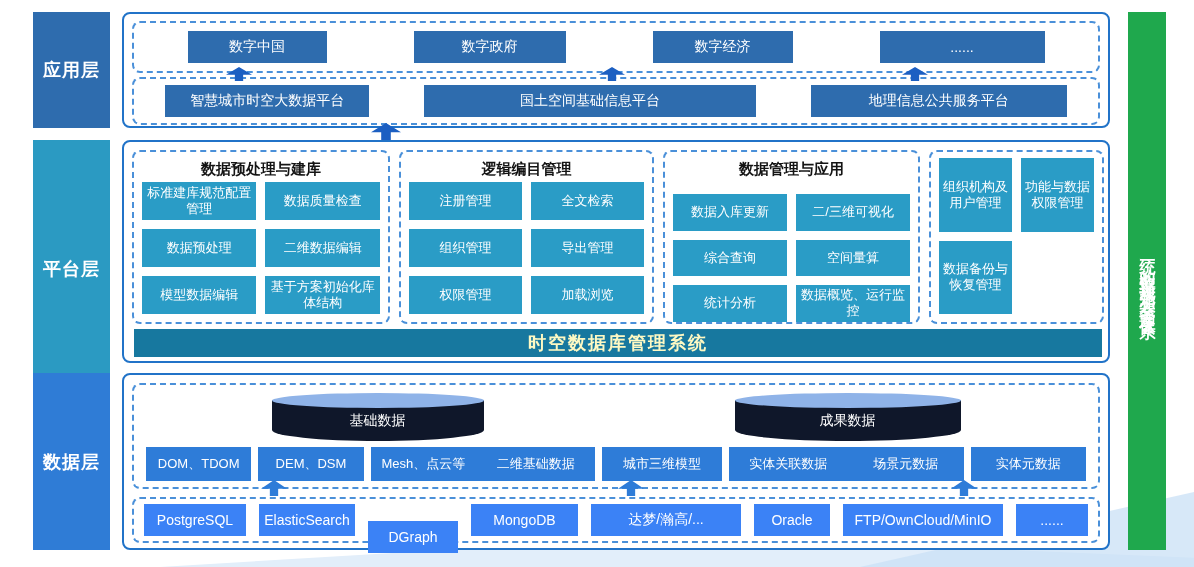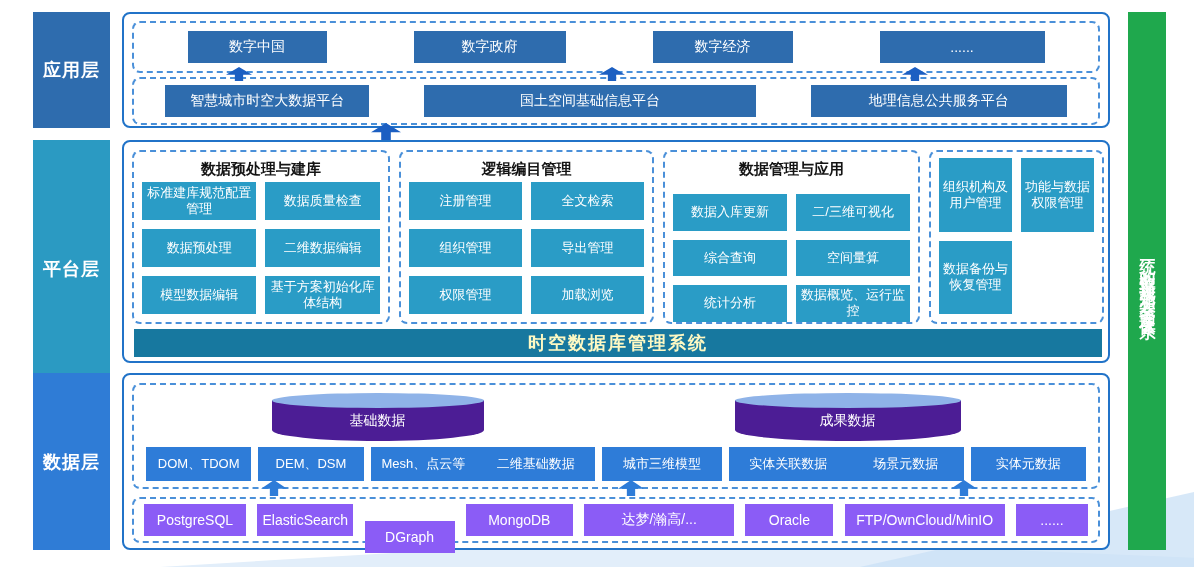--- a/index.html
+++ b/index.html
@@ -66,35 +66,35 @@
 
   
   .data-box1 { position:absolute; left:8px; top:8px; width:968px; height:106px;
     padding:8px 12px 6px 12px; display:flex; flex-direction:column; justify-content:space-between; }
   .cyl-row { display:flex; justify-content:space-around; align-items:flex-start; height:48px; }
   .cyl { position:relative; height:48px; }
   .cw1 { width:212px; } .cw2 { width:226px; } .cw3 { width:178px; }
   .cyl-top { position:absolute; left:0; right:0; top:0; height:15px;
     border-radius:50%; background:#8fb3e8; z-index:2; }
   .cyl-body { position:absolute; left:0; right:0; top:7px; bottom:0;
-    background:#4c1d95; border-radius:0 0 50% 50% / 0 0 11px 11px; z-index:1;
+    background:#0f172a; border-radius:0 0 50% 50% / 0 0 11px 11px; z-index:1;
     display:flex; align-items:center; justify-content:center; color:#fff; font-size:14px; }
   .dtype-row { display:flex; justify-content:space-between; height:34px; }
   .dgroup { display:flex; gap:7px; }
   .dg1 { width:330px; } .dg2 { width:372px; } .dg3 { width:238px; }
   .d-box { background:#2e7cd8; color:#fff; font-size:13px; flex:1; display:flex;
     align-items:center; justify-content:center; text-align:center; padding:12px 2px; }
   .data-arrow { position:absolute; width:26px; height:16px; top:105px; z-index:3; }
   .da1 { left:137px; } .da2 { left:494px; } .da3 { left:827px; }
   .data-box2 { position:absolute; left:8px; top:122px; width:968px; height:46px;
     display:flex; align-items:center; justify-content:space-between; padding:0 10px; }
-  .db-box { background:#8b5cf6; color:#fff; font-size:14px; height:32px;
+  .db-box { background:#3b82f6; color:#fff; font-size:14px; height:32px;
     display:flex; align-items:center; justify-content:center; }
   .b1{width:102px;} .b2{width:96px;} .b3{width:90px;margin-top:33px;} .b4{width:107px;}
-  .b5{width:150px;} .b6{width:88px;text-align:right;} .b7{width:160px;} .b8{width:72px;}
+  .b5{width:150px;} .b6{width:76px;text-align:right;} .b7{width:160px;} .b8{width:72px;}
 
   
   .green-bar { position:absolute; left:1128px; top:12px; width:38px; height:538px;
     background:#1fa84d; z-index:2; display:flex; align-items:center; justify-content:center; }
   .green-bar span { writing-mode:vertical-rl; text-orientation:upright;
     color:#fff; font-weight:bold; font-size:16px; letter-spacing:5px; }
 </style>
 </head>
 <body>
 

